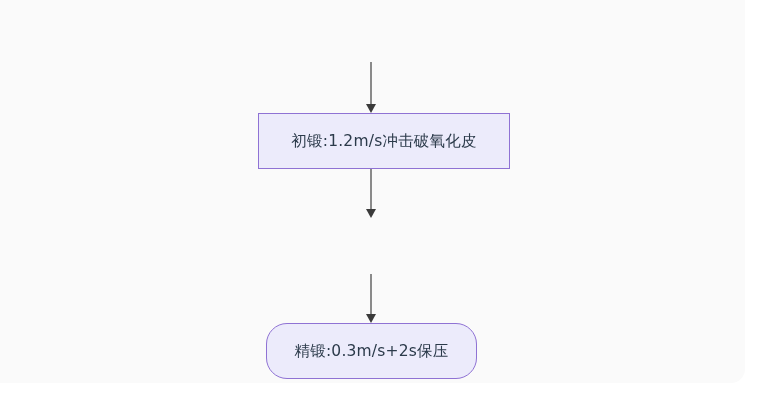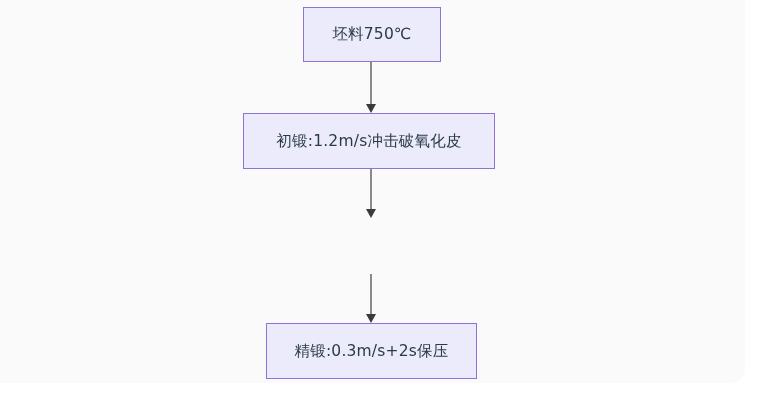--- a/index.html
+++ b/index.html
@@ -41,23 +41,23 @@
   .node-label {
     color: #2b3a4a;
     font-size: 15.5px;
     line-height: 1.2;
     letter-spacing: 0.2px;
     white-space: nowrap;
   }
 
   
   #node-0 { left: 303px; top: 7px;   width: 138px; height: 55px; }
-  #node-1 { left: 243px; top: 113px; width: 252px; height: 56px; text-align: center; }
+  #node-1 { left: 258px; top: 113px; width: 252px; height: 56px; text-align: center; }
   #node-2 { left: 271px; top: 218px; width: 200px; height: 56px; }
-  #node-3 { left: 266px; top: 323px; width: 211px; height: 56px; }
+  #node-3 { left: 266px; top: 323px; width: 211px; height: 56px; border-radius: 21px; }
 
   
   .connector {
     position: absolute;
     z-index: 1;
   }
   .connector-line {
     position: absolute;
     left: 50%;
     top: 0;
@@ -82,23 +82,20 @@
   #edge-1 { left: 366px; top: 169px; width: 10px; height: 49px; }
   #edge-1 .connector-line { height: 42px; }
   #edge-2 { left: 366px; top: 274px; width: 10px; height: 49px; }
   #edge-2 .connector-line { height: 42px; }
 </style>
 </head>
 <body>
 
 <div id="flow-canvas">
 
-  <div class="node" id="node-0">
-    <span class="node-label">坯料750℃</span>
-  </div>
 
   <div class="connector" id="edge-0">
     <div class="connector-line"></div>
     <div class="connector-head"></div>
   </div>
 
   <div class="node" id="node-1">
     <span class="node-label">初锻:1.2m/s冲击破氧化皮</span>
   </div>
 

